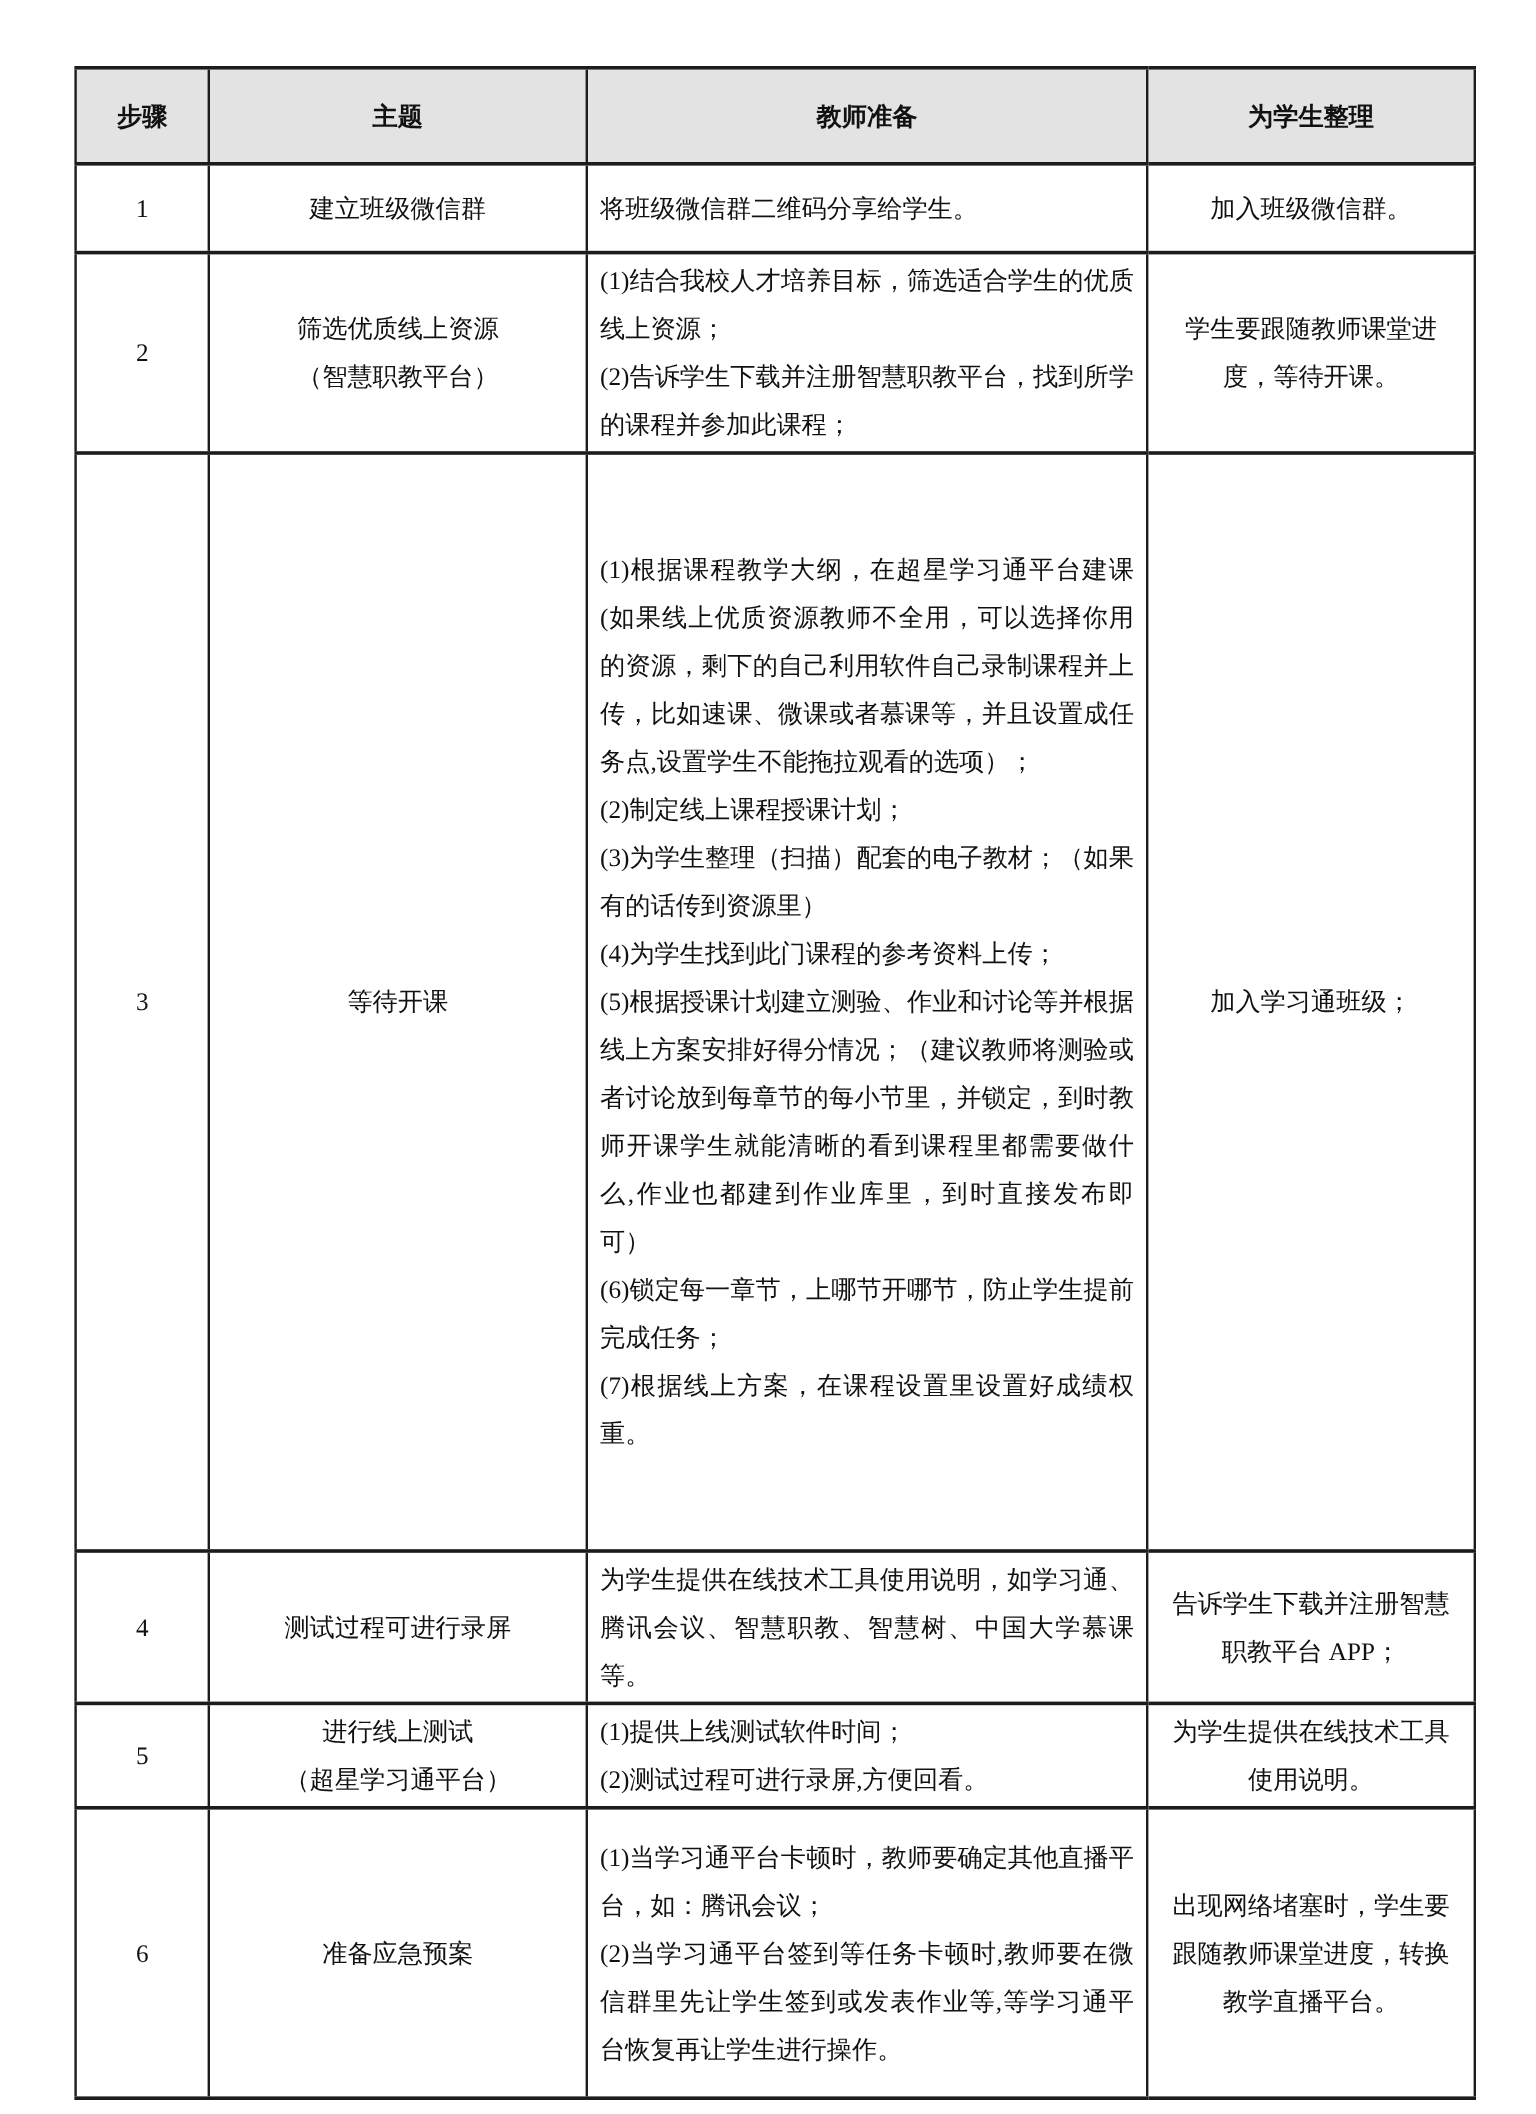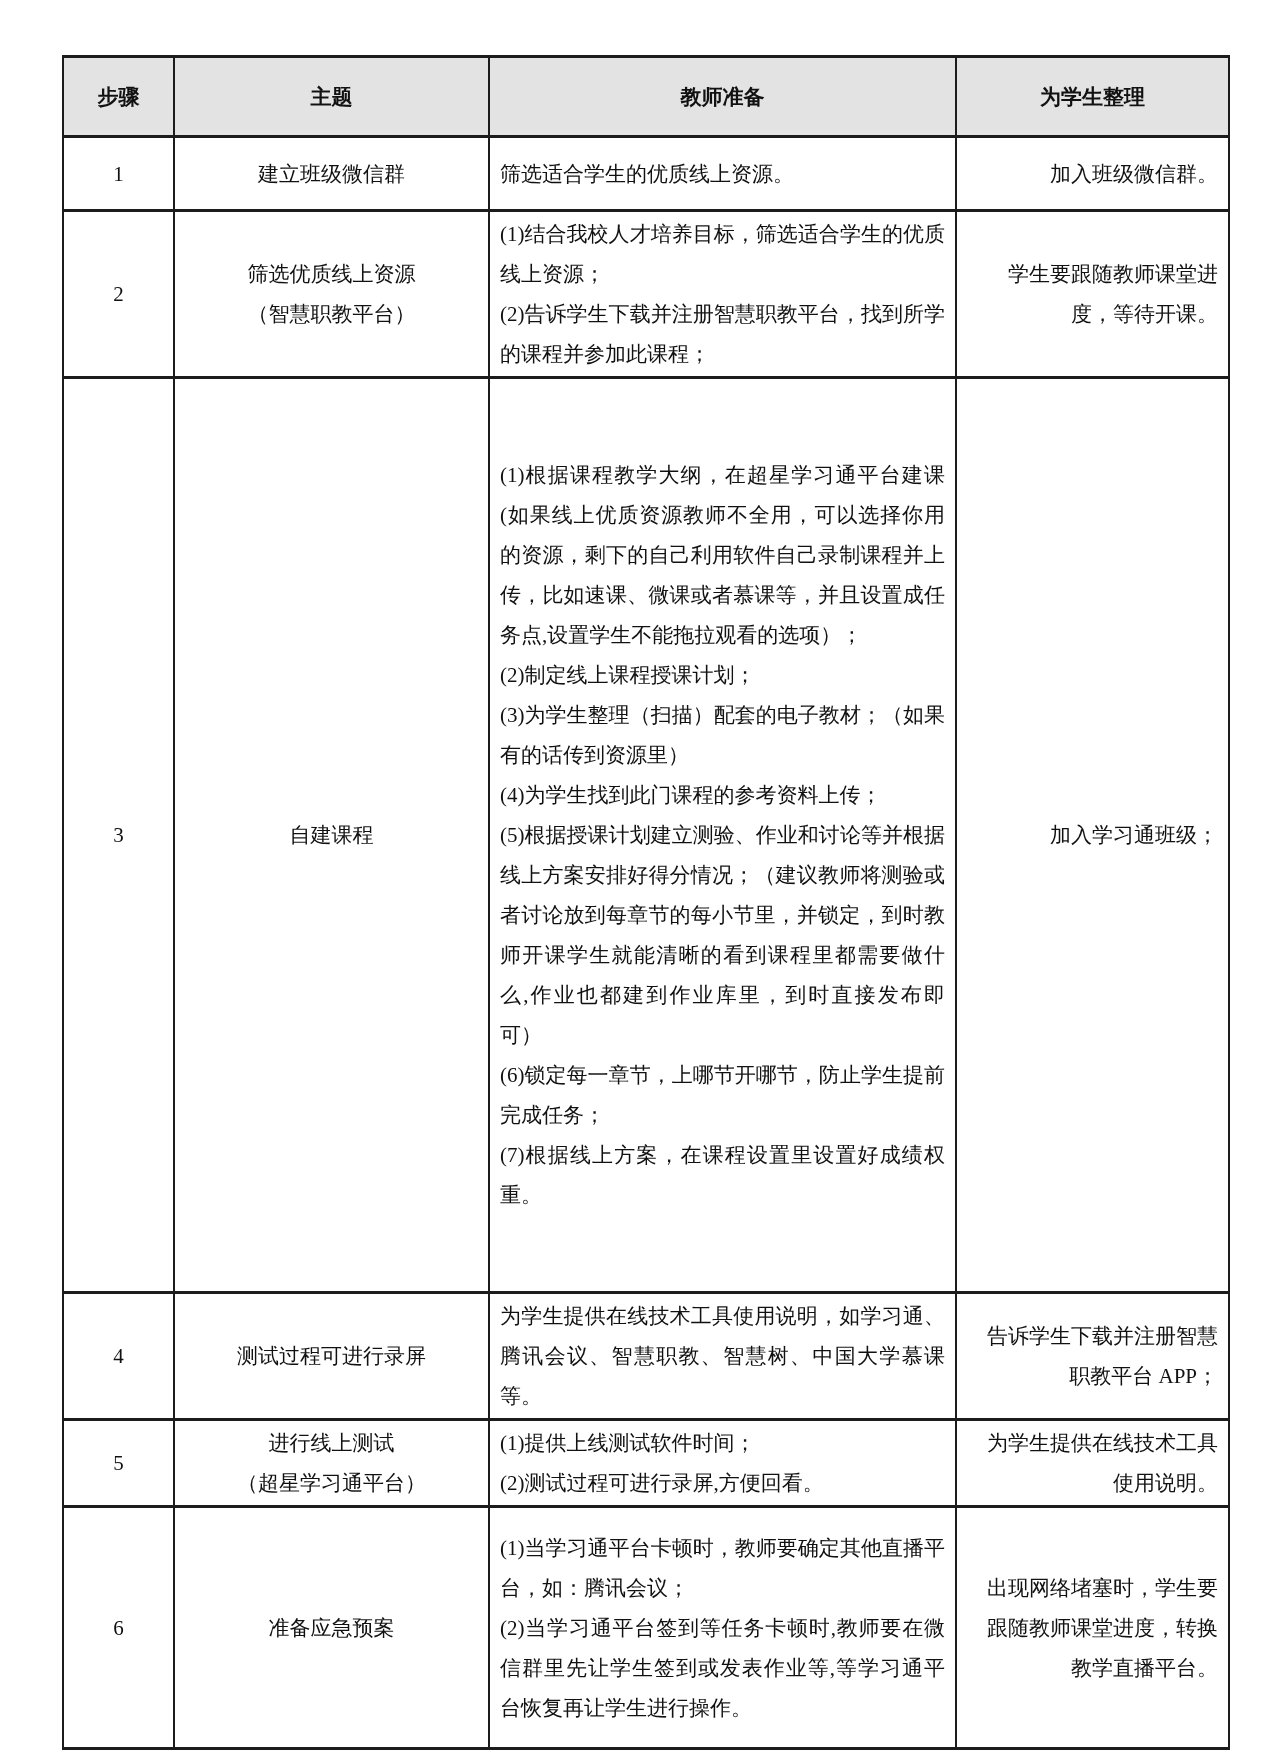--- a/index.html
+++ b/index.html
@@ -61,21 +61,21 @@
   }
   td.cell-topic {
     text-align: center;
     white-space: pre-line;
   }
   td.cell-teacher {
     text-align: justify;
     white-space: pre-wrap;
   }
   td.cell-student {
-    text-align: right;
+    text-align: center;
     white-space: pre-wrap;
   }
 </style>
 </head>
 <body>
 
 <div class="page">
   <table class="prep-table">
     <colgroup>
       <col class="c-step">
@@ -88,34 +88,34 @@
         <th>步骤</th>
         <th>主题</th>
         <th>教师准备</th>
         <th>为学生整理</th>
       </tr>
     </thead>
     <tbody>
       <tr class="row-1">
         <td class="cell-step">1</td>
         <td class="cell-topic">建立班级微信群</td>
-        <td class="cell-teacher">筛选适合学生的优质线上资源。</td>
+        <td class="cell-teacher">将班级微信群二维码分享给学生。</td>
         <td class="cell-student">加入班级微信群。</td>
       </tr>
       <tr class="row-2">
         <td class="cell-step">2</td>
         <td class="cell-topic">筛选优质线上资源
 （智慧职教平台）</td>
         <td class="cell-teacher">(1)结合我校人才培养目标，筛选适合学生的优质线上资源；
 (2)告诉学生下载并注册智慧职教平台，找到所学的课程并参加此课程；</td>
         <td class="cell-student">学生要跟随教师课堂进度，等待开课。</td>
       </tr>
       <tr class="row-3">
         <td class="cell-step">3</td>
-        <td class="cell-topic">自建课程</td>
+        <td class="cell-topic">等待开课</td>
         <td class="cell-teacher">(1)根据课程教学大纲，在超星学习通平台建课(如果线上优质资源教师不全用，可以选择你用的资源，剩下的自己利用软件自己录制课程并上传，比如速课、微课或者慕课等，并且设置成任务点,设置学生不能拖拉观看的选项）；
 (2)制定线上课程授课计划；
 (3)为学生整理（扫描）配套的电子教材；（如果有的话传到资源里）
 (4)为学生找到此门课程的参考资料上传；
 (5)根据授课计划建立测验、作业和讨论等并根据线上方案安排好得分情况；（建议教师将测验或者讨论放到每章节的每小节里，并锁定，到时教师开课学生就能清晰的看到课程里都需要做什么,作业也都建到作业库里，到时直接发布即可）
 (6)锁定每一章节，上哪节开哪节，防止学生提前完成任务；
 (7)根据线上方案，在课程设置里设置好成绩权重。</td>
         <td class="cell-student">加入学习通班级；</td>
       </tr>
       <tr class="row-4">

